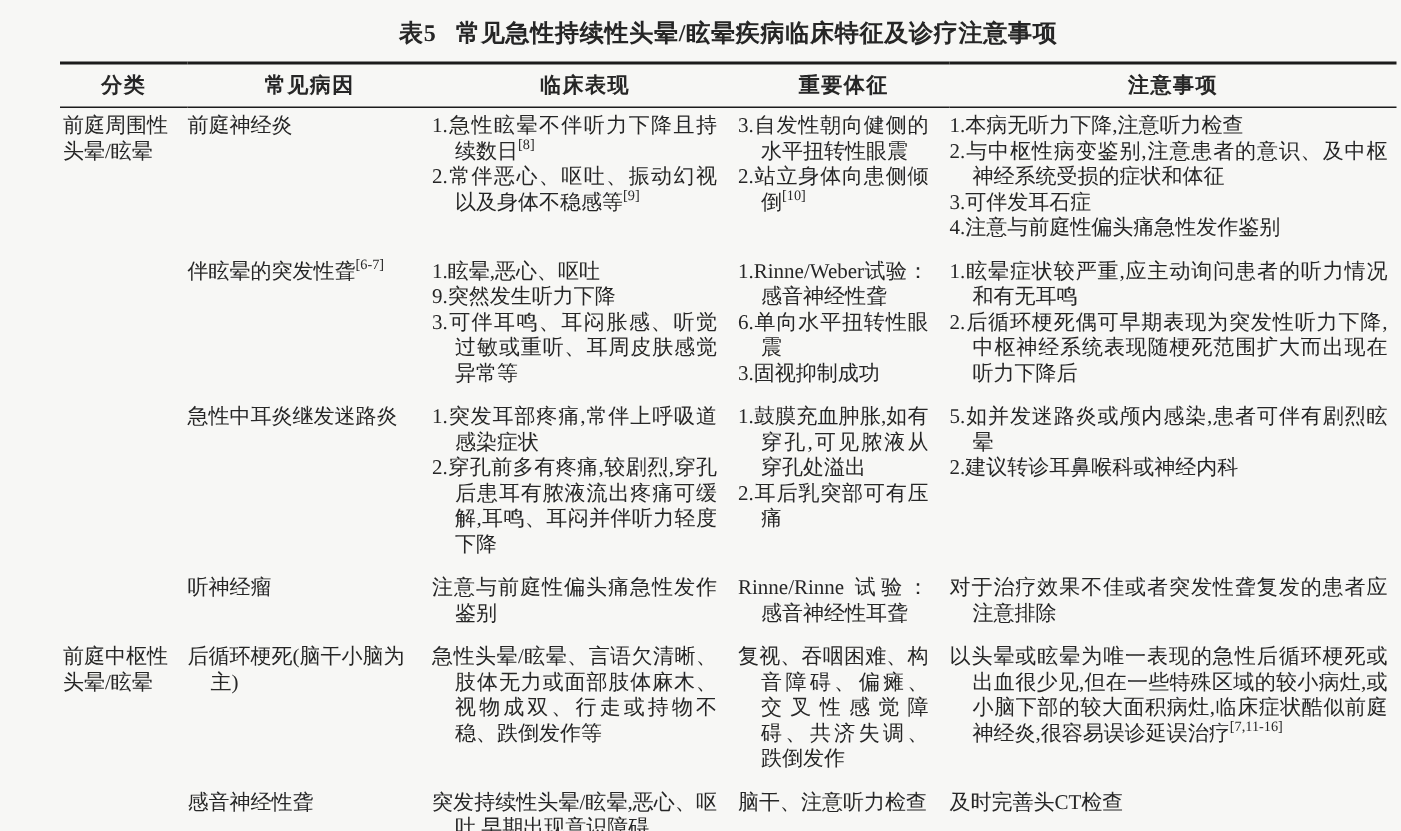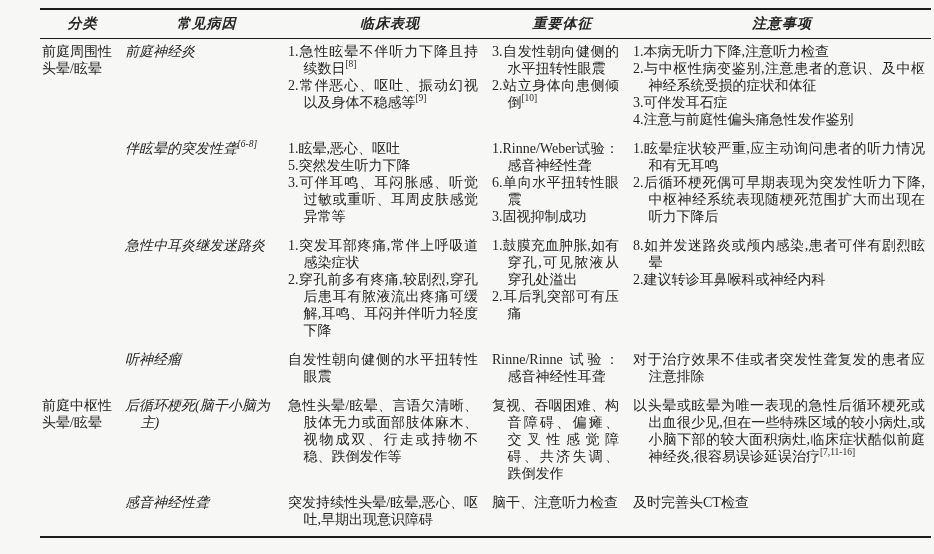--- a/index.html
+++ b/index.html
@@ -32,47 +32,49 @@
   col.c-manifestations { width: 204px; }
   col.c-signs { width: 141px; }
   col.c-notes { width: 298px; }
   th {
     font-size: 14px;
     font-weight: bold;
     text-align: center;
     padding: 5px 0 5px 0;
     border-bottom: 1px solid #1c1c1c;
     letter-spacing: 1px;
-    font-style: italic;
   }
   td {
     vertical-align: top;
     font-size: 14px;
     line-height: 17px;
     padding: 4px 14px 8px 0;
   }
   td.cell-category {
     text-align: left;
     padding-right: 4px;
     padding-left: 2px;
   }
   td.cell-notes { padding-right: 6px; }
   .cell-line {
     padding-left: 1.1em;
     text-indent: -1.1em;
     text-align: justify;
   }
-  td.cell-cause .cell-line { text-align: left; font-style: italic; }
+  td.cell-cause .cell-line { text-align: left; }
   sup { font-size: 0.68em; line-height: 0; vertical-align: super; }
 </style>
 </head>
 <body>
 
 <div class="page">
 
+  <div class="table-title">
+    <span class="title-label">表5</span><span>常见急性持续性头晕/眩晕疾病临床特征及诊疗注意事项</span>
+  </div>
 
   <table class="main-table">
     <colgroup>
       <col class="c-category">
         <col class="c-cause">
         <col class="c-manifestations">
         <col class="c-signs">
         <col class="c-notes">
     </colgroup>
     <thead>
@@ -102,25 +104,25 @@
         <td class="cell-notes">
           <div class="cell-line">1.本病无听力下降,注意听力检查</div>
           <div class="cell-line">2.与中枢性病变鉴别,注意患者的意识、及中枢神经系统受损的症状和体征</div>
           <div class="cell-line">3.可伴发耳石症</div>
           <div class="cell-line">4.注意与前庭性偏头痛急性发作鉴别</div>
         </td>
       </tr>
 
       <tr>
         <td class="cell-cause">
-          <div class="cell-line">伴眩晕的突发性聋<sup>[6-8]</sup></div>
+          <div class="cell-line">伴眩晕的突发性聋<sup>[6-7]</sup></div>
         </td>
         <td class="cell-manifestations">
           <div class="cell-line">1.眩晕,恶心、呕吐</div>
-          <div class="cell-line">5.突然发生听力下降</div>
+          <div class="cell-line">9.突然发生听力下降</div>
           <div class="cell-line">3.可伴耳鸣、耳闷胀感、听觉过敏或重听、耳周皮肤感觉异常等</div>
         </td>
         <td class="cell-signs">
           <div class="cell-line">1.Rinne/Weber试验：感音神经性聋</div>
           <div class="cell-line">6.单向水平扭转性眼震</div>
           <div class="cell-line">3.固视抑制成功</div>
         </td>
         <td class="cell-notes">
           <div class="cell-line">1.眩晕症状较严重,应主动询问患者的听力情况和有无耳鸣</div>
           <div class="cell-line">2.后循环梗死偶可早期表现为突发性听力下降,中枢神经系统表现随梗死范围扩大而出现在听力下降后</div>
@@ -133,31 +135,31 @@
         </td>
         <td class="cell-manifestations">
           <div class="cell-line">1.突发耳部疼痛,常伴上呼吸道感染症状</div>
           <div class="cell-line">2.穿孔前多有疼痛,较剧烈,穿孔后患耳有脓液流出疼痛可缓解,耳鸣、耳闷并伴听力轻度下降</div>
         </td>
         <td class="cell-signs">
           <div class="cell-line">1.鼓膜充血肿胀,如有穿孔,可见脓液从穿孔处溢出</div>
           <div class="cell-line">2.耳后乳突部可有压痛</div>
         </td>
         <td class="cell-notes">
-          <div class="cell-line">8.如并发迷路炎或颅内感染,患者可伴有剧烈眩晕</div>
+          <div class="cell-line">5.如并发迷路炎或颅内感染,患者可伴有剧烈眩晕</div>
           <div class="cell-line">2.建议转诊耳鼻喉科或神经内科</div>
         </td>
       </tr>
 
       <tr>
         <td class="cell-cause">
           <div class="cell-line">听神经瘤</div>
         </td>
         <td class="cell-manifestations">
-          <div class="cell-line">自发性朝向健侧的水平扭转性眼震</div>
+          <div class="cell-line">注意与前庭性偏头痛急性发作鉴别</div>
         </td>
         <td class="cell-signs">
           <div class="cell-line">Rinne/Rinne 试验：感音神经性耳聋</div>
         </td>
         <td class="cell-notes">
           <div class="cell-line">对于治疗效果不佳或者突发性聋复发的患者应注意排除</div>
         </td>
       </tr>
 
       <tr>

